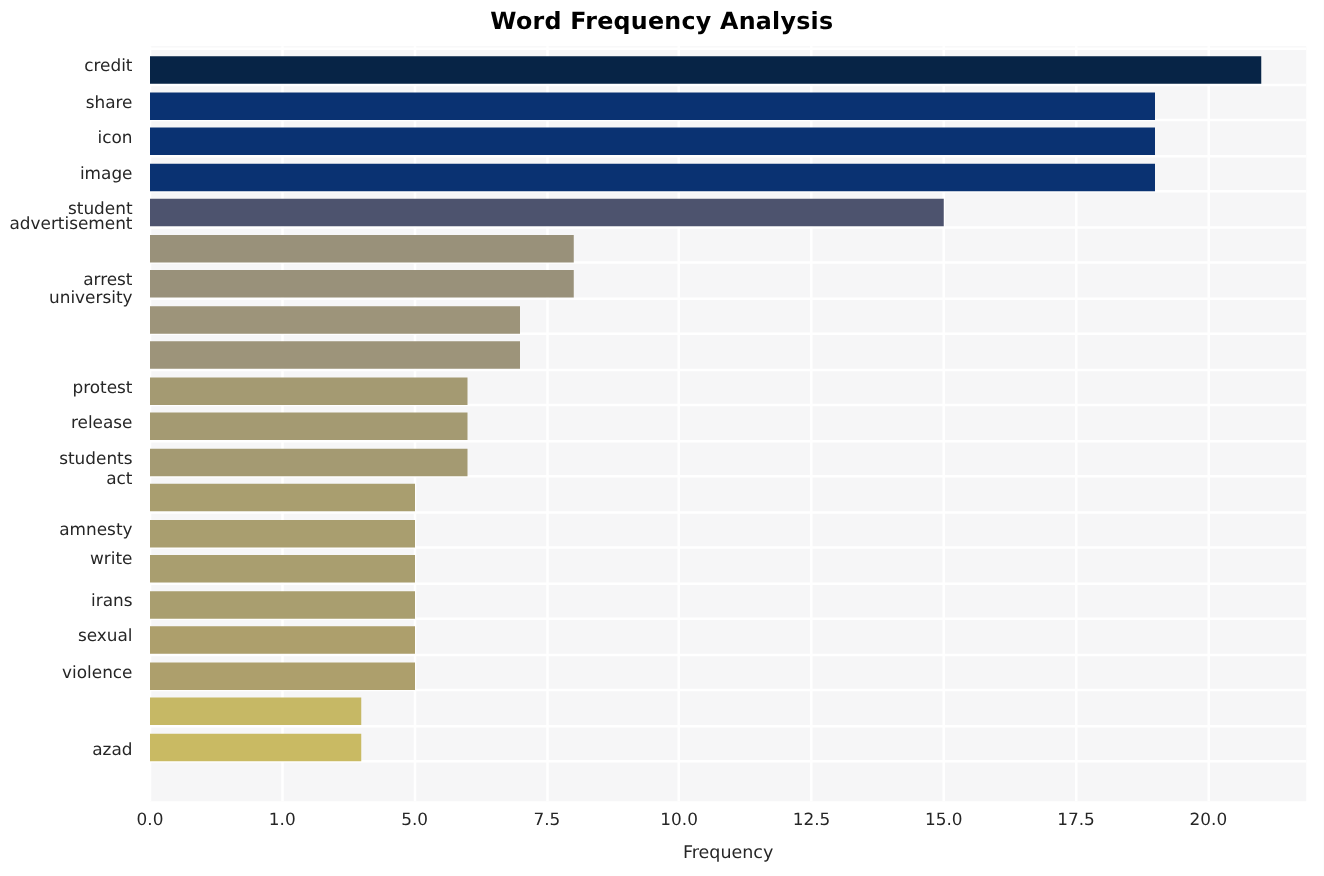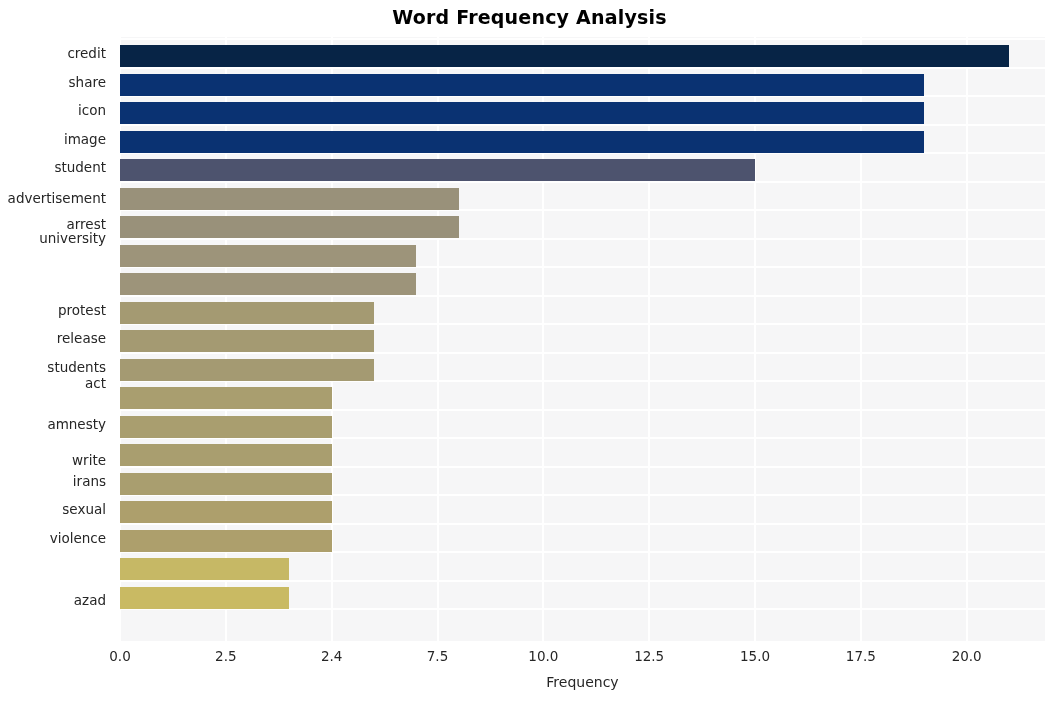--- a/index.html
+++ b/index.html
@@ -230,39 +230,39 @@
         </div>
       </div>
   </div>
 
   <div id="y-axis-labels">
       <div class="ytick" style="top: 2px;">credit</div>
       <div class="ytick" style="top: 30.5px;">share</div>
       <div class="ytick" style="top: 59px;">icon</div>
       <div class="ytick" style="top: 87.5px;">image</div>
       <div class="ytick" style="top: 116px;">student</div>
-      <div class="ytick" style="top: 147px;">advertisement</div>
+      <div class="ytick" style="top: 128px;">advertisement</div>
       <div class="ytick" style="top: 173px;">arrest</div>
       <div class="ytick" style="top: 187px;">university</div>
       <div class="ytick" style="top: 258.5px;">protest</div>
       <div class="ytick" style="top: 287px;">release</div>
       <div class="ytick" style="top: 315.5px;">students</div>
       <div class="ytick" style="top: 332px;">act</div>
       <div class="ytick" style="top: 372.5px;">amnesty</div>
-      <div class="ytick" style="top: 409px; padding-left: 20px;">write</div>
+      <div class="ytick" style="top: 396px; padding-left: 20px;">write</div>
       <div class="ytick" style="top: 429.5px;">irans</div>
       <div class="ytick" style="top: 458px;">sexual</div>
       <div class="ytick" style="top: 486.5px;">violence</div>
       <div class="ytick" style="top: 521px; margin-top: 28px;">azad</div>
     </div>
 
   <div id="x-axis-labels">
       <div class="xtick" style="left: 120px;">0.0</div>
-      <div class="xtick" style="left: 225.835px;">2.5</div>
-      <div class="xtick" style="left: 331.67px;">2.4</div>
+      <div class="xtick" style="left: 225.835px;">1.0</div>
+      <div class="xtick" style="left: 331.67px;">5.0</div>
       <div class="xtick" style="left: 437.506px;">7.5</div>
       <div class="xtick" style="left: 543.341px;">10.0</div>
       <div class="xtick" style="left: 649.176px;">12.5</div>
       <div class="xtick" style="left: 755.011px;">15.0</div>
       <div class="xtick" style="left: 860.847px;">17.5</div>
       <div class="xtick" style="left: 966.682px;">20.0</div>
     </div>
 
   <div id="x-axis-title">Frequency</div>
 

